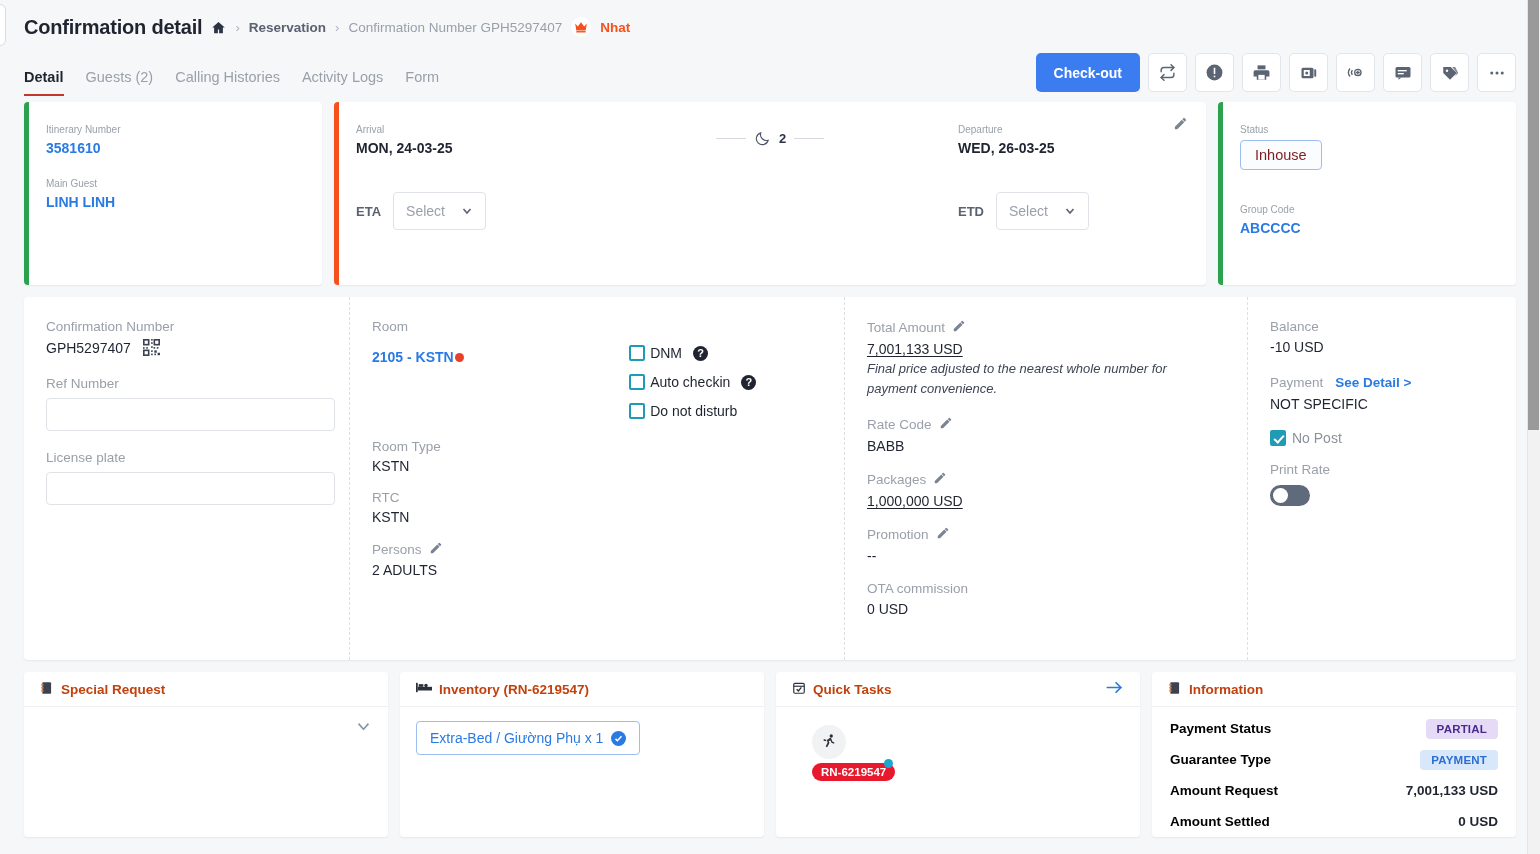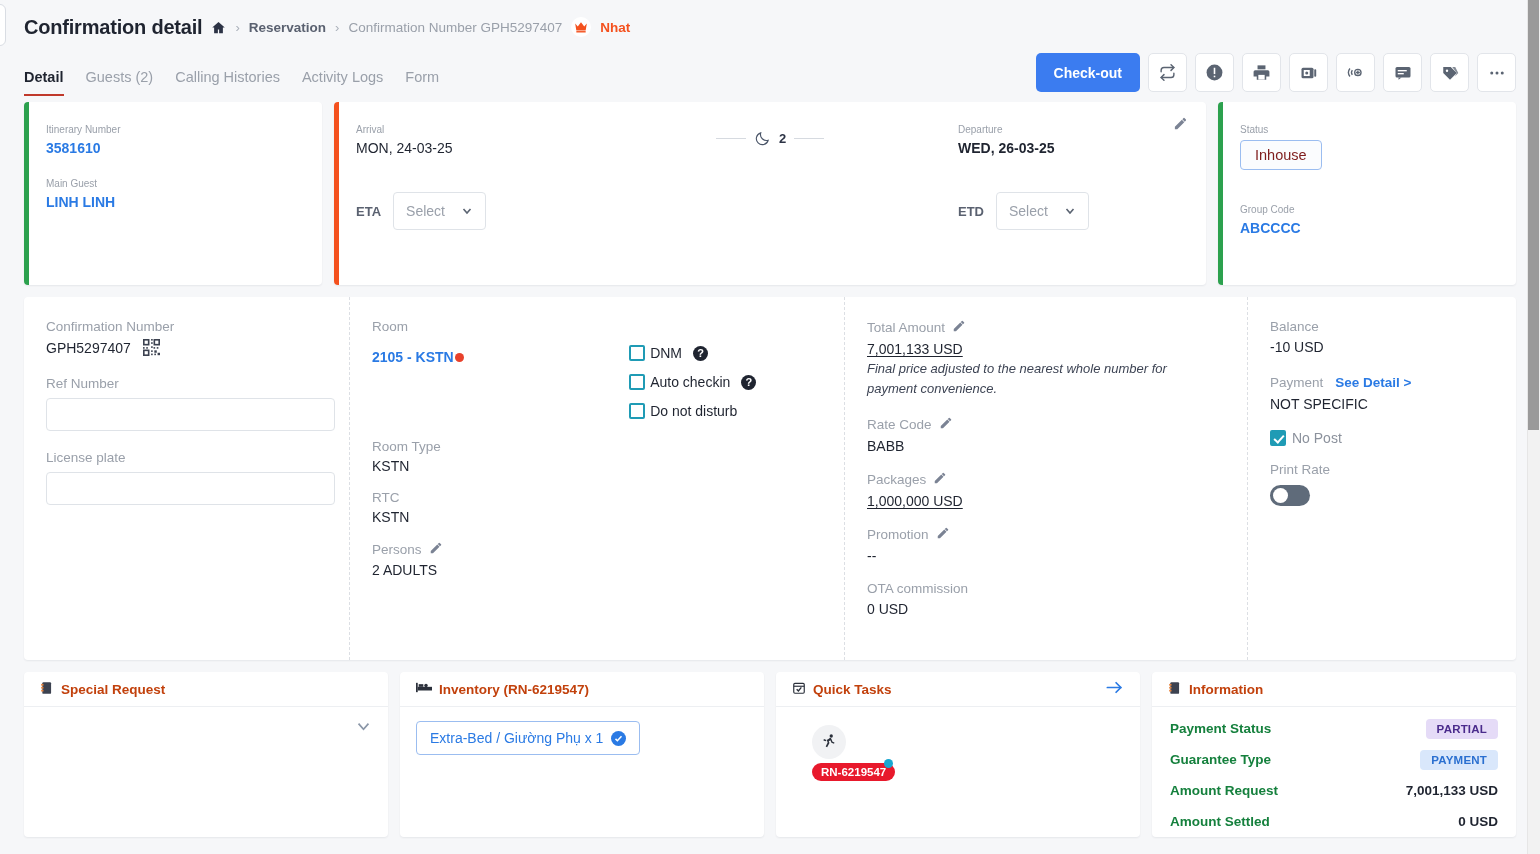--- a/index.html
+++ b/index.html
@@ -205,21 +205,21 @@
   }
   .qt-dot {
     position: absolute; left: 92px; top: 38px; width: 9px; height: 9px;
     border-radius: 50%; background: #19a7d0;
   }
 
   .info-row {
     display: flex; align-items: center; justify-content: space-between;
     height: 31px; padding: 0 18px; font-size: 13.5px;
   }
-  .info-k { color: #15803d; font-weight: 700; }
+  .info-k { color: #000000; font-weight: 700; }
   .info-v { color: #1f2430; font-weight: 700; }
   .badge {
     font-size: 11.5px; font-weight: 700; padding: 4px 11px; border-radius: 4px;
     letter-spacing: .2px;
   }
   .badge-partial { background: #e5dbf7; color: #4a2b8c; }
   .badge-payment { background: #d9e7fb; color: #2a6fd0; }
 </style>
 </head>
 <body>
@@ -346,21 +346,21 @@
     <div class="card c-arrdep">
       <div class="accent" style="background:#f4511e"></div>
       <div class="edit-pencil">
         <svg width="15" height="15" viewBox="0 0 24 24" fill="currentColor">
             <path d="M3 17.2V21h3.8L18 9.8 14.2 6 3 17.2zM20.7 7.1a1 1 0 0 0 0-1.4l-2.4-2.4a1 1 0 0 0-1.4 0L15 5.2 18.8 9l1.9-1.9z"></path>
           </svg>
       </div>
       <div class="arrdep-grid">
         <div class="ad-col">
           <div class="fl">Arrival</div>
-          <div class="fv" style="font-weight:400">MON, 24-03-25</div>
+          <div class="fv" style="font-weight:700">MON, 24-03-25</div>
           <div class="eta-row">
             <span class="eta-lbl">ETA</span>
             <div class="select-box">
               <span>Select</span>
               <svg width="12" height="12" viewBox="0 0 24 24" fill="none" stroke="#5b6472" stroke-width="3.2">
                   <polyline points="5 8 12 16 19 8"></polyline>
                 </svg>
             </div>
           </div>
         </div>

